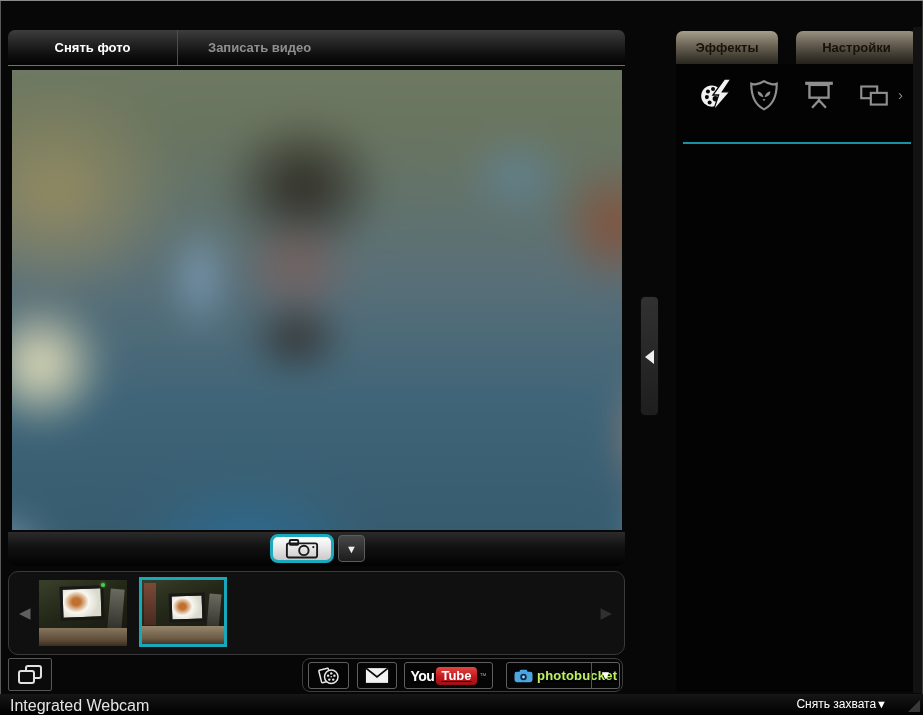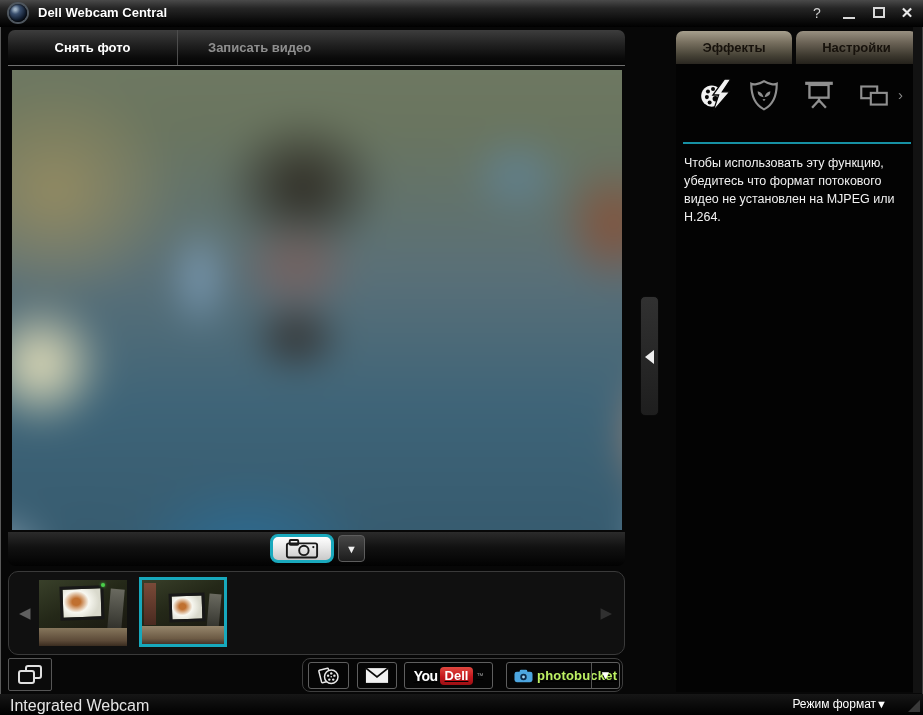--- a/index.html
+++ b/index.html
@@ -92,21 +92,21 @@
   .pb-divider{position:absolute;right:27px;top:0;width:1px;height:25px;background:#555;}
   .pb-drop{position:absolute;right:0;top:0;width:27px;height:25px;color:#fff;font-size:12px;text-align:center;line-height:25px;cursor:pointer;}
   
   .handle{position:absolute;left:640px;top:296px;width:19px;height:120px;border-radius:5px;
     background:linear-gradient(180deg,#313131,#1e1e1e);border:1px solid #0a0a0a;cursor:pointer;}
   .handle .tri{position:absolute;left:4px;top:53px;width:0;height:0;
     border-top:7px solid transparent;border-bottom:7px solid transparent;border-right:9px solid #f0f0f0;}
   
   .tab-side{position:absolute;top:31px;height:33px;border-radius:7px 7px 0 0;text-align:center;line-height:33px;
     font-size:13px;font-weight:bold;color:#17120c;cursor:pointer;}
-  .tab-effects{left:676px;width:116px;background:linear-gradient(180deg,#a69f8d 0%,#776f5f 35%,#454135 75%,#2a2721 100%);}
+  .tab-effects{left:676px;width:102px;background:linear-gradient(180deg,#a69f8d 0%,#776f5f 35%,#454135 75%,#2a2721 100%);}
   .tab-settings{left:796px;width:121px;background:linear-gradient(180deg,#989081 0%,#6b6356 35%,#3c382e 75%,#24211b 100%);}
   .panel{position:absolute;left:676px;top:64px;width:237px;height:628px;background:#030303;}
   .fx-icon{position:absolute;top:14px;width:36px;height:34px;cursor:pointer;}
   .fx-1{left:22px;} .fx-2{left:71px;} .fx-3{left:126px;} .fx-4{left:181px;}
   .fx-more{position:absolute;left:222px;top:22px;color:#8a8a8a;font-size:15px;cursor:pointer;}
   .fx-header{position:absolute;left:0;top:59px;width:237px;text-align:center;color:#a6aeaa;font-size:13px;font-weight:bold;}
   .fx-underline{position:absolute;left:7px;top:78px;width:228px;height:2px;background:#1791a4;}
   .fx-notice{position:absolute;left:8px;top:90px;width:227px;color:#f2f2f2;font-size:12.5px;line-height:1.45;}
   .right-edge{position:absolute;left:913px;top:27px;width:9px;height:666px;background:#121212;}
   
@@ -115,32 +115,20 @@
   .st-mode{position:absolute;right:36px;top:3px;color:#fff;font-size:12px;cursor:pointer;}
   .st-mode .gl{font-size:11px;}
   .grip{position:absolute;right:3px;bottom:3px;width:0;height:0;
     border-left:12px solid transparent;border-bottom:12px solid #454545;opacity:.8;}
 </style>
 </head>
 <body>
 
 <div class="window">
 
-  <div class="titlebar">
-    <div class="cam-logo"></div>
-    <div class="win-title">Dell Webcam Central</div>
-    <div class="win-btn wb-help">?</div>
-    <div class="win-btn wb-min">
-        <span class="bar"></span>
-      </div>
-    <div class="win-btn wb-max">
-        <span class="box"></span>
-      </div>
-    <div class="win-btn wb-close">✕</div>
-  </div>
 
   <div class="tab-main tab-video">Записать видео</div>
   <div class="tab-main tab-photo">Снять фото</div>
   <div class="content-topline"></div>
 
   <div class="video">
     <div class="scene"></div>
   </div>
 
   <div class="capturebar"></div>
@@ -194,21 +182,21 @@
       </svg>
     </div>
     <div class="share-btn sb-mail">
       <svg width="24" height="17" viewBox="0 0 26 18">
         <rect x="1" y="1" width="24" height="16" fill="#f2f2f2"></rect>
         <path d="M1 1 L13 10.5 L25 1" fill="none" stroke="#0a0a0a" stroke-width="2"></path>
       </svg>
     </div>
     <div class="share-btn sb-yt">
       <span class="yt-you">You</span>
-      <span class="yt-tube">Dell</span>
+      <span class="yt-tube">Tube</span>
       <span class="yt-tm">™</span>
     </div>
     <div class="share-btn sb-pb">
       <svg width="19" height="14" viewBox="0 0 20 14">
         <rect x="0.5" y="2.5" width="19" height="11" rx="2.5" fill="#4da6e0"></rect>
         <rect x="6" y="0.5" width="8" height="4" rx="1.5" fill="#4da6e0"></rect>
         <circle cx="10" cy="8" r="3.4" fill="#0a2a4a"></circle>
         <circle cx="10" cy="8" r="1.5" fill="#9fd0f0"></circle>
       </svg>
       <span class="pb-text">photobucket</span>
@@ -255,24 +243,23 @@
     </div>
     <div class="fx-icon fx-4">
       <svg width="34" height="34" viewBox="0 0 32 32">
         <rect x="4" y="8" width="15" height="11" fill="none" stroke="#8f8f8f" stroke-width="2"></rect>
         <rect x="13" y="14" width="15" height="11" fill="#030303" stroke="#8f8f8f" stroke-width="2"></rect>
       </svg>
     </div>
     <div class="fx-more">›</div>
 
     <div class="fx-underline"></div>
-    <div class="fx-notice">Чтобы использовать эту функцию, убедитесь что формат потокового видео не установлен на MJPEG или H.264.</div>
   </div>
 
   <div class="right-edge"></div>
 
   <div class="statusbar">
     <div class="st-device">Integrated Webcam</div>
-    <div class="st-mode"><span>Режим формат</span><span class="gl">▼</span></div>
+    <div class="st-mode"><span>Снять захвата</span><span class="gl">▼</span></div>
     <div class="grip"></div>
   </div>
 
 </div>
 
 </body></html>

